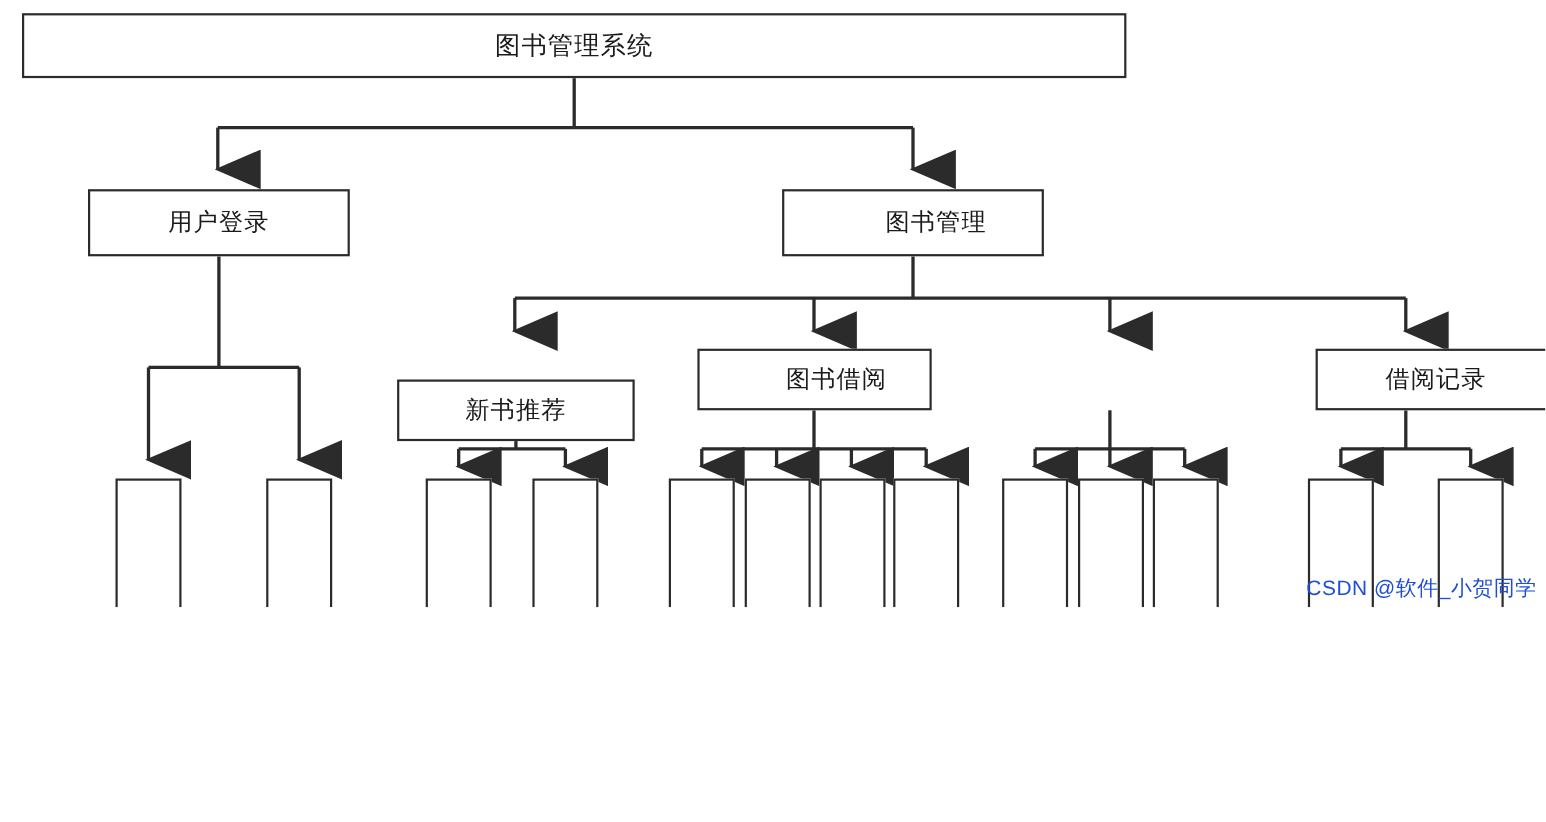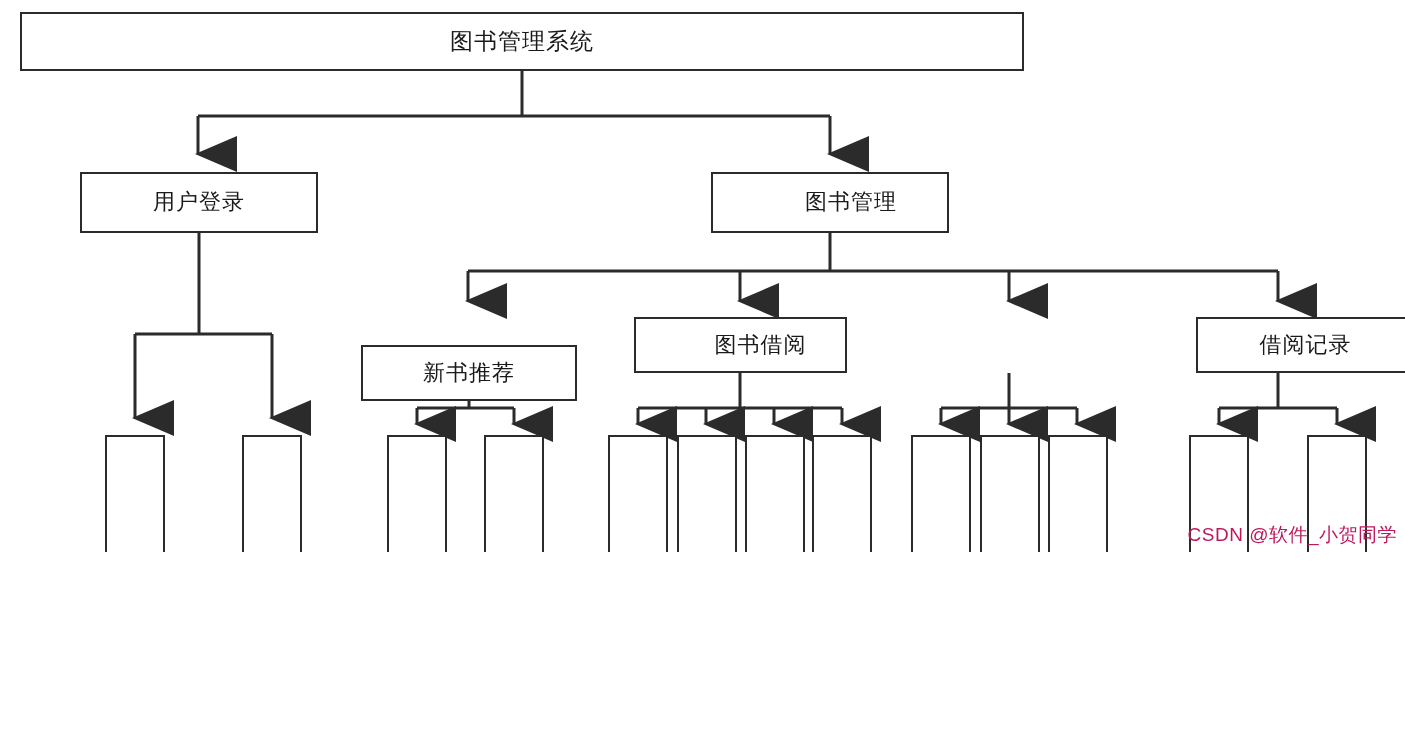--- a/index.html
+++ b/index.html
@@ -53,21 +53,21 @@
     top: 0;
     width: 1405px;
     height: 747px;
     pointer-events: none;
   }
   .watermark {
     position: absolute;
     right: 8px;
     bottom: 4px;
     font-size: 19px;
-    color: #be185d;
+    color: #1d4ed8;
     letter-spacing: 0.5px;
     white-space: nowrap;
   }
 </style>
 </head>
 <body>
 
 <div id="canvas">
 
   <svg class="links" viewBox="0 0 1405 747">

